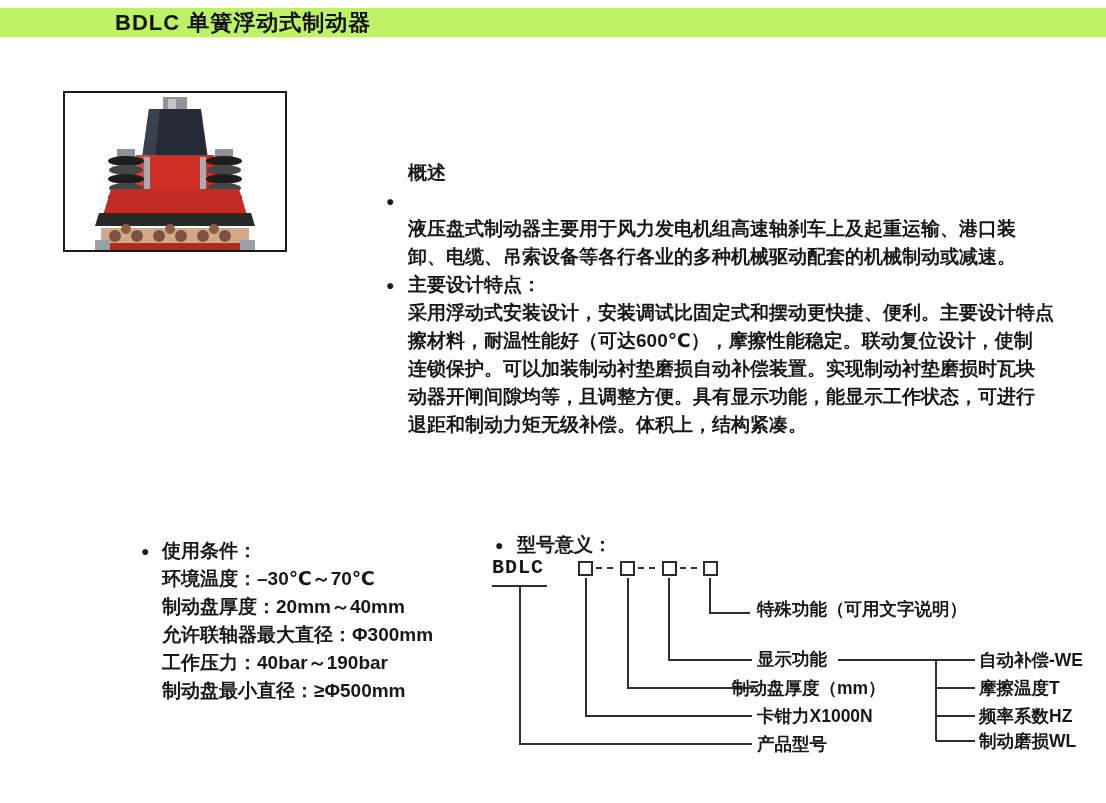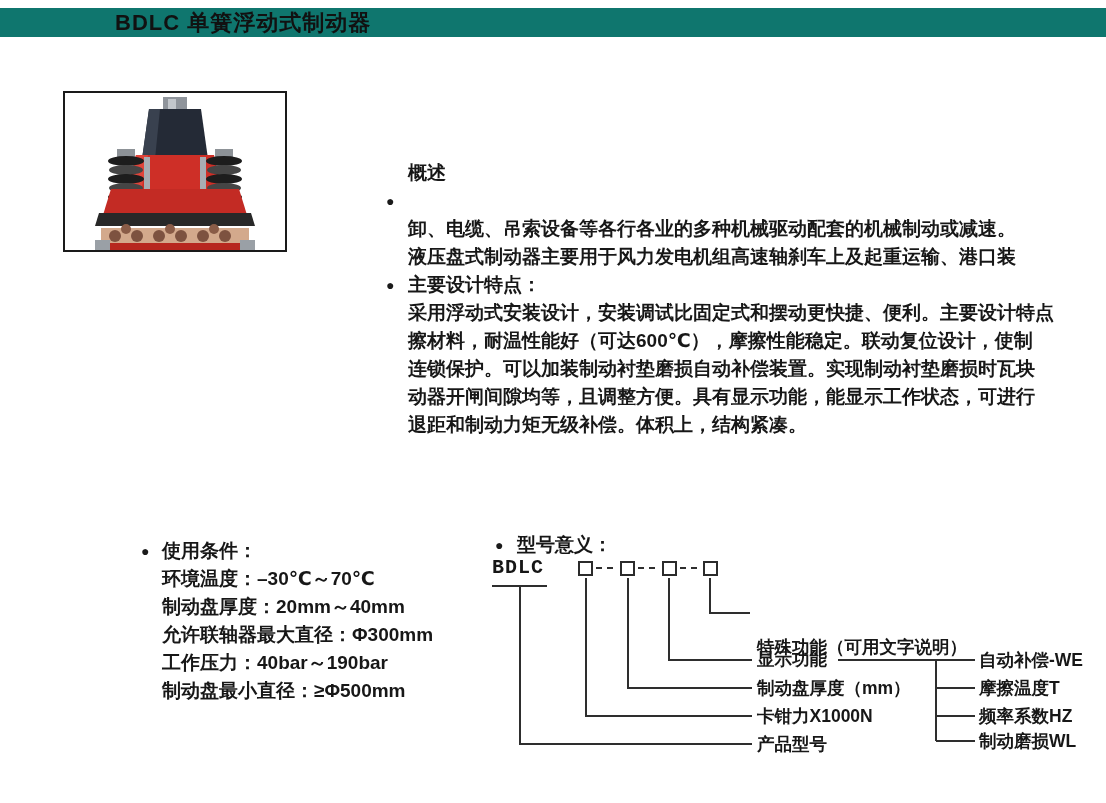--- a/index.html
+++ b/index.html
@@ -7,21 +7,21 @@
     position:relative;
     width:1106px;height:803px;
     background:#ffffff;
     font-family:"Liberation Sans","DejaVu Sans",sans-serif;
     color:#161616;
     overflow:hidden;
   }
   
   .header-bar{
     position:absolute;left:0;top:8px;width:1106px;height:29px;
-    background:#0f766e;
+    background:#bef264;
   }
   .page-title{
     position:absolute;left:115px;top:0;height:29px;line-height:29px;
     font-size:22px;font-weight:bold;color:#111;letter-spacing:1px;
     white-space:nowrap;
   }
   
   .photo-box{
     position:absolute;left:63px;top:91px;width:220px;height:157px;
     border:2px solid #1a1a1a;background:#fff;
@@ -129,22 +129,22 @@
     </svg>
   </div>
 
   <div class="overview">
     <div class="ov-heading">概述</div>
 
     <div class="bullet-row">
       <span class="bullet">●</span>
     </div>
     <div class="para">
+      <div>液压盘式制动器主要用于风力发电机组高速轴刹车上及起重运输、港口装</div>
       <div>卸、电缆、吊索设备等各行各业的多种机械驱动配套的机械制动或减速。</div>
-      <div>液压盘式制动器主要用于风力发电机组高速轴刹车上及起重运输、港口装</div>
     </div>
 
     <div class="bullet-row">
       <span class="bullet">●</span>
       <span>主要设计特点：</span>
     </div>
     <div class="para">
       <div>采用浮动式安装设计，安装调试比固定式和摆动更快捷、便利。主要设计特点</div>
       <div>擦材料，耐温性能好（可达600℃），摩擦性能稳定。联动复位设计，使制</div>
       <div>连锁保护。可以加装制动衬垫磨损自动补偿装置。实现制动衬垫磨损时瓦块</div>
@@ -192,23 +192,23 @@
       <path d="M710 578 V613 H750"></path>
 
       <path d="M838 660 H975"></path>
       <path d="M936 660 V741"></path>
       <path d="M936 688 H975"></path>
       <path d="M936 716 H975"></path>
       <path d="M936 741 H975"></path>
     </g>
   </svg>
 
-  <div class="diag-label" style="left:757px;top:600px;margin-top:38px;">特殊功能（可用文字说明）</div>
+  <div class="diag-label" style="left:757px;top:600px;">特殊功能（可用文字说明）</div>
   <div class="diag-label" style="left:757px;top:651px;font-family:Liberation Mono, monospace;">显示功能</div>
-  <div class="diag-label" style="left:757px;top:679px;text-align:center;">制动盘厚度（mm）</div>
+  <div class="diag-label" style="left:732px;top:679px;text-align:center;">制动盘厚度（mm）</div>
   <div class="diag-label" style="left:757px;top:707px;">卡钳力X1000N</div>
   <div class="diag-label" style="left:757px;top:735px;">产品型号</div>
 
   <div class="diag-label" style="left:979px;top:651px;">自动补偿-WE</div>
   <div class="diag-label" style="left:979px;top:679px;">摩擦温度T</div>
   <div class="diag-label" style="left:979px;top:707px;">频率系数HZ</div>
   <div class="diag-label" style="left:979px;top:732px;">制动磨损WL</div>
 
 </div>
 

